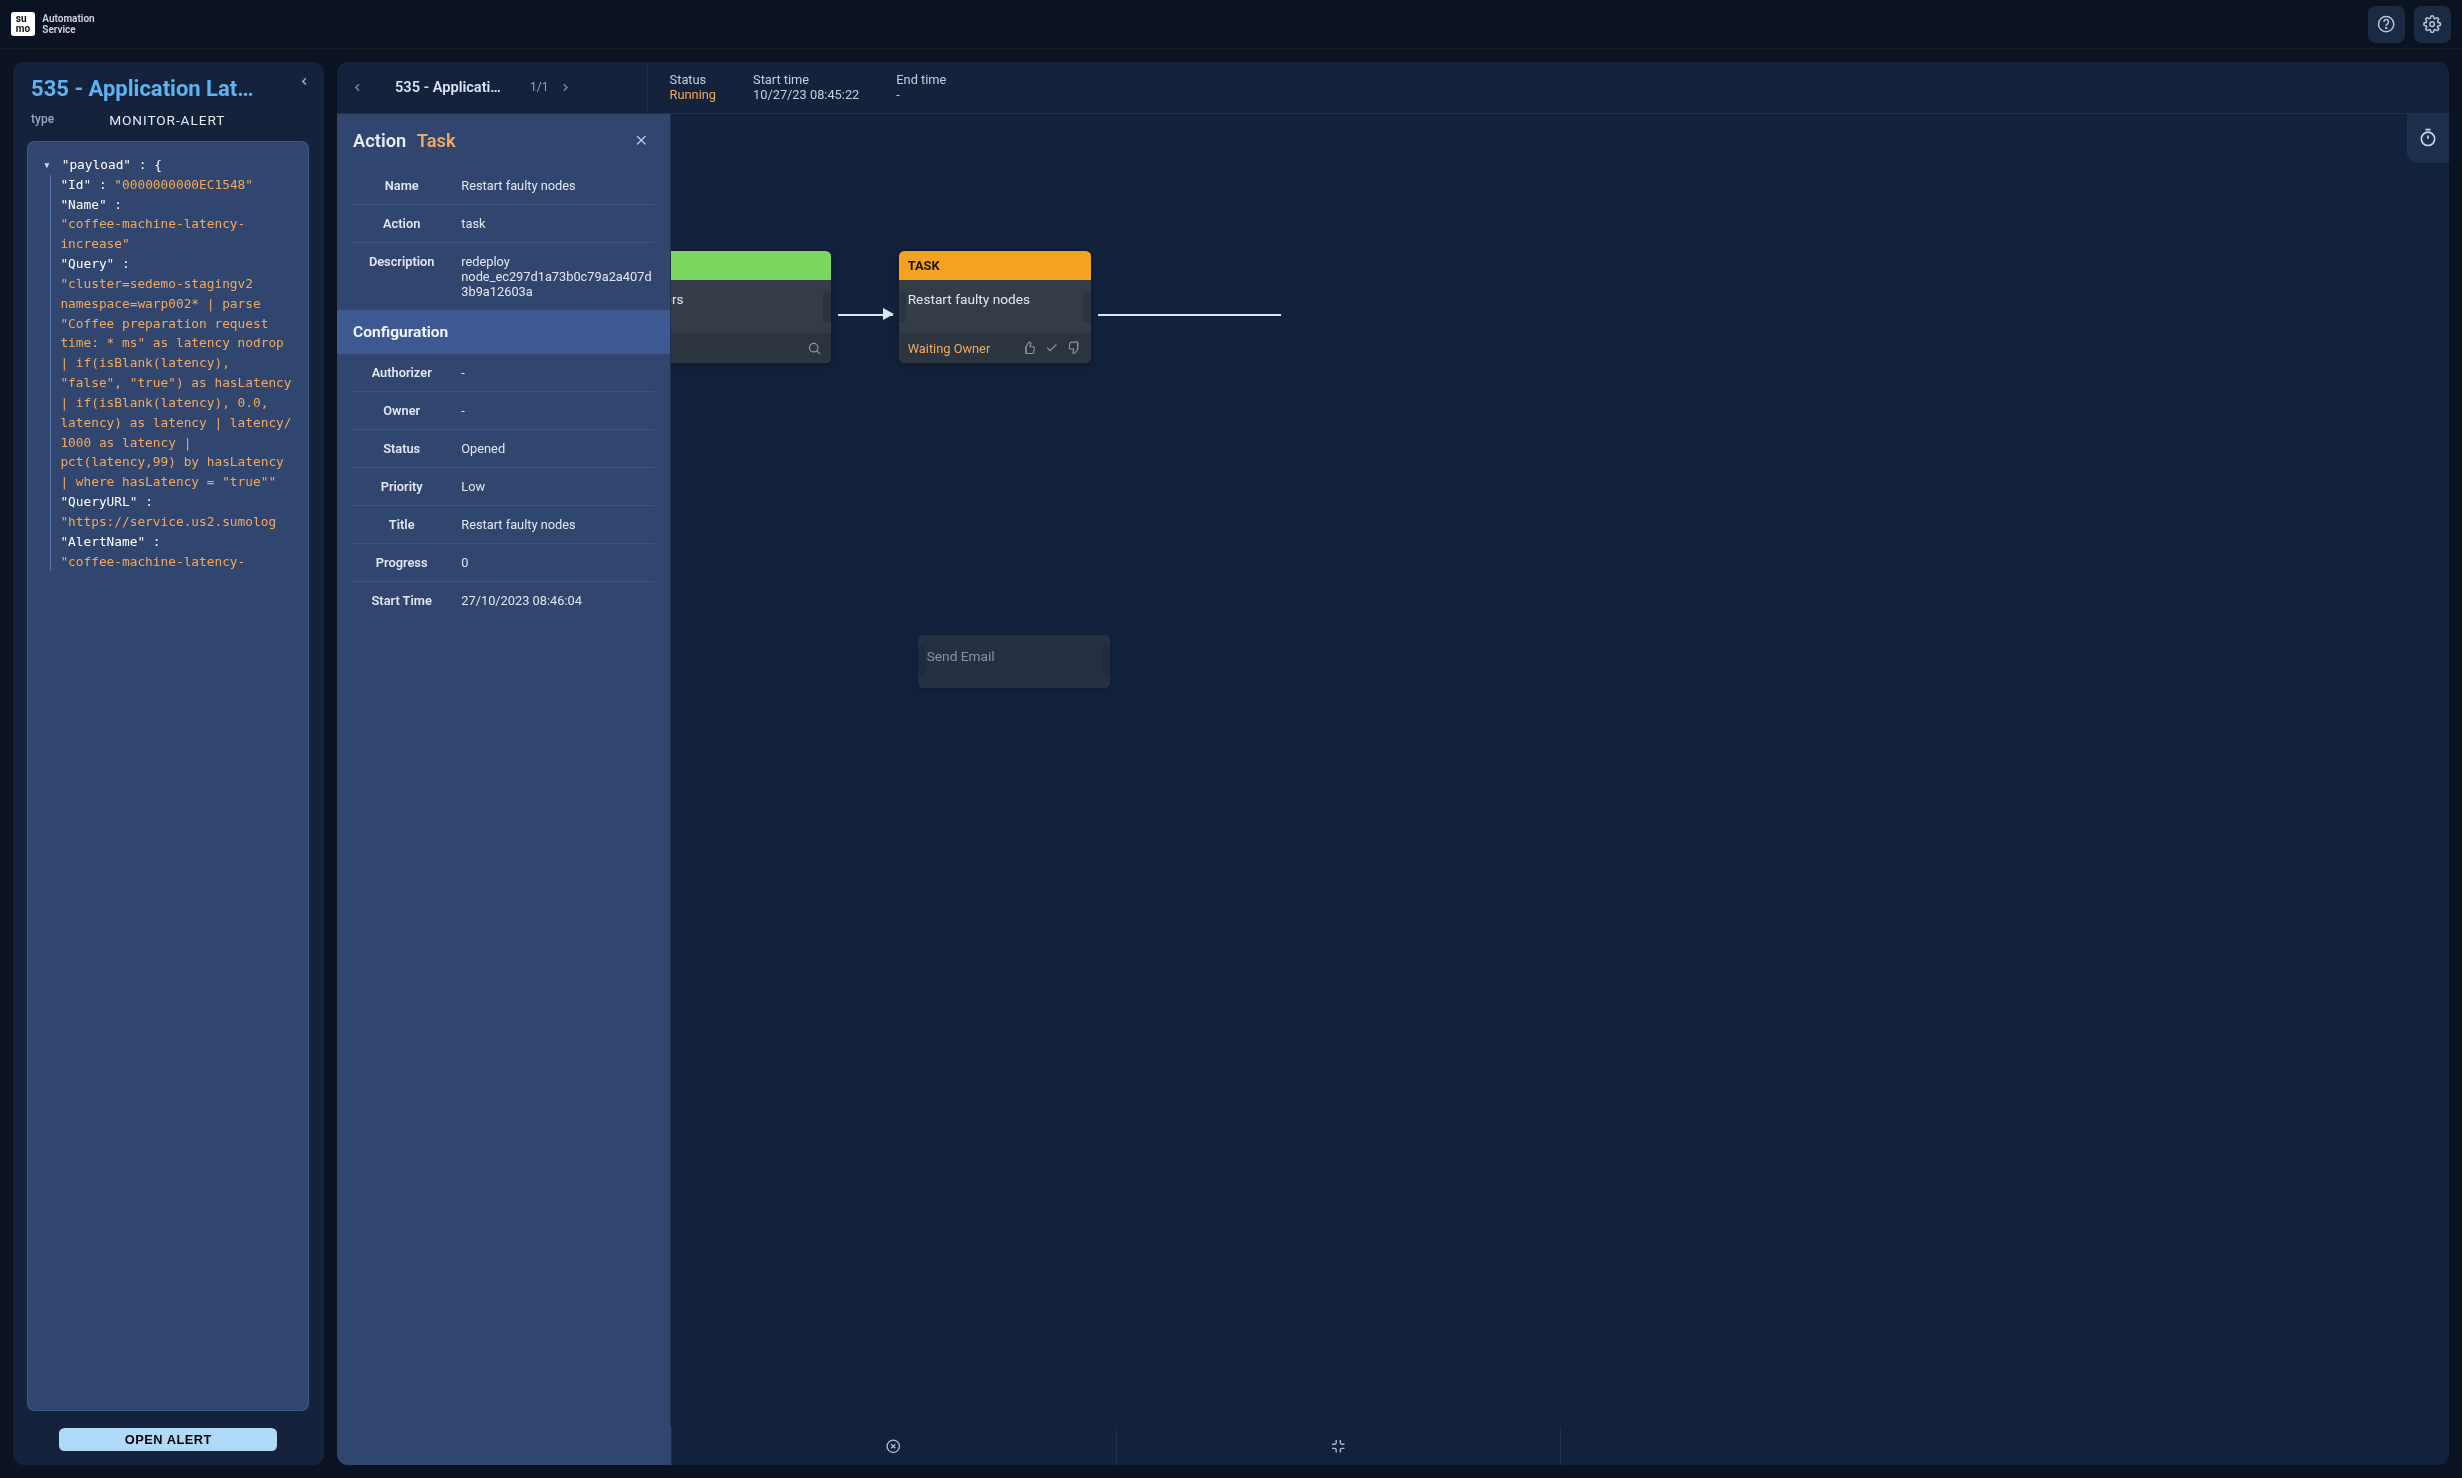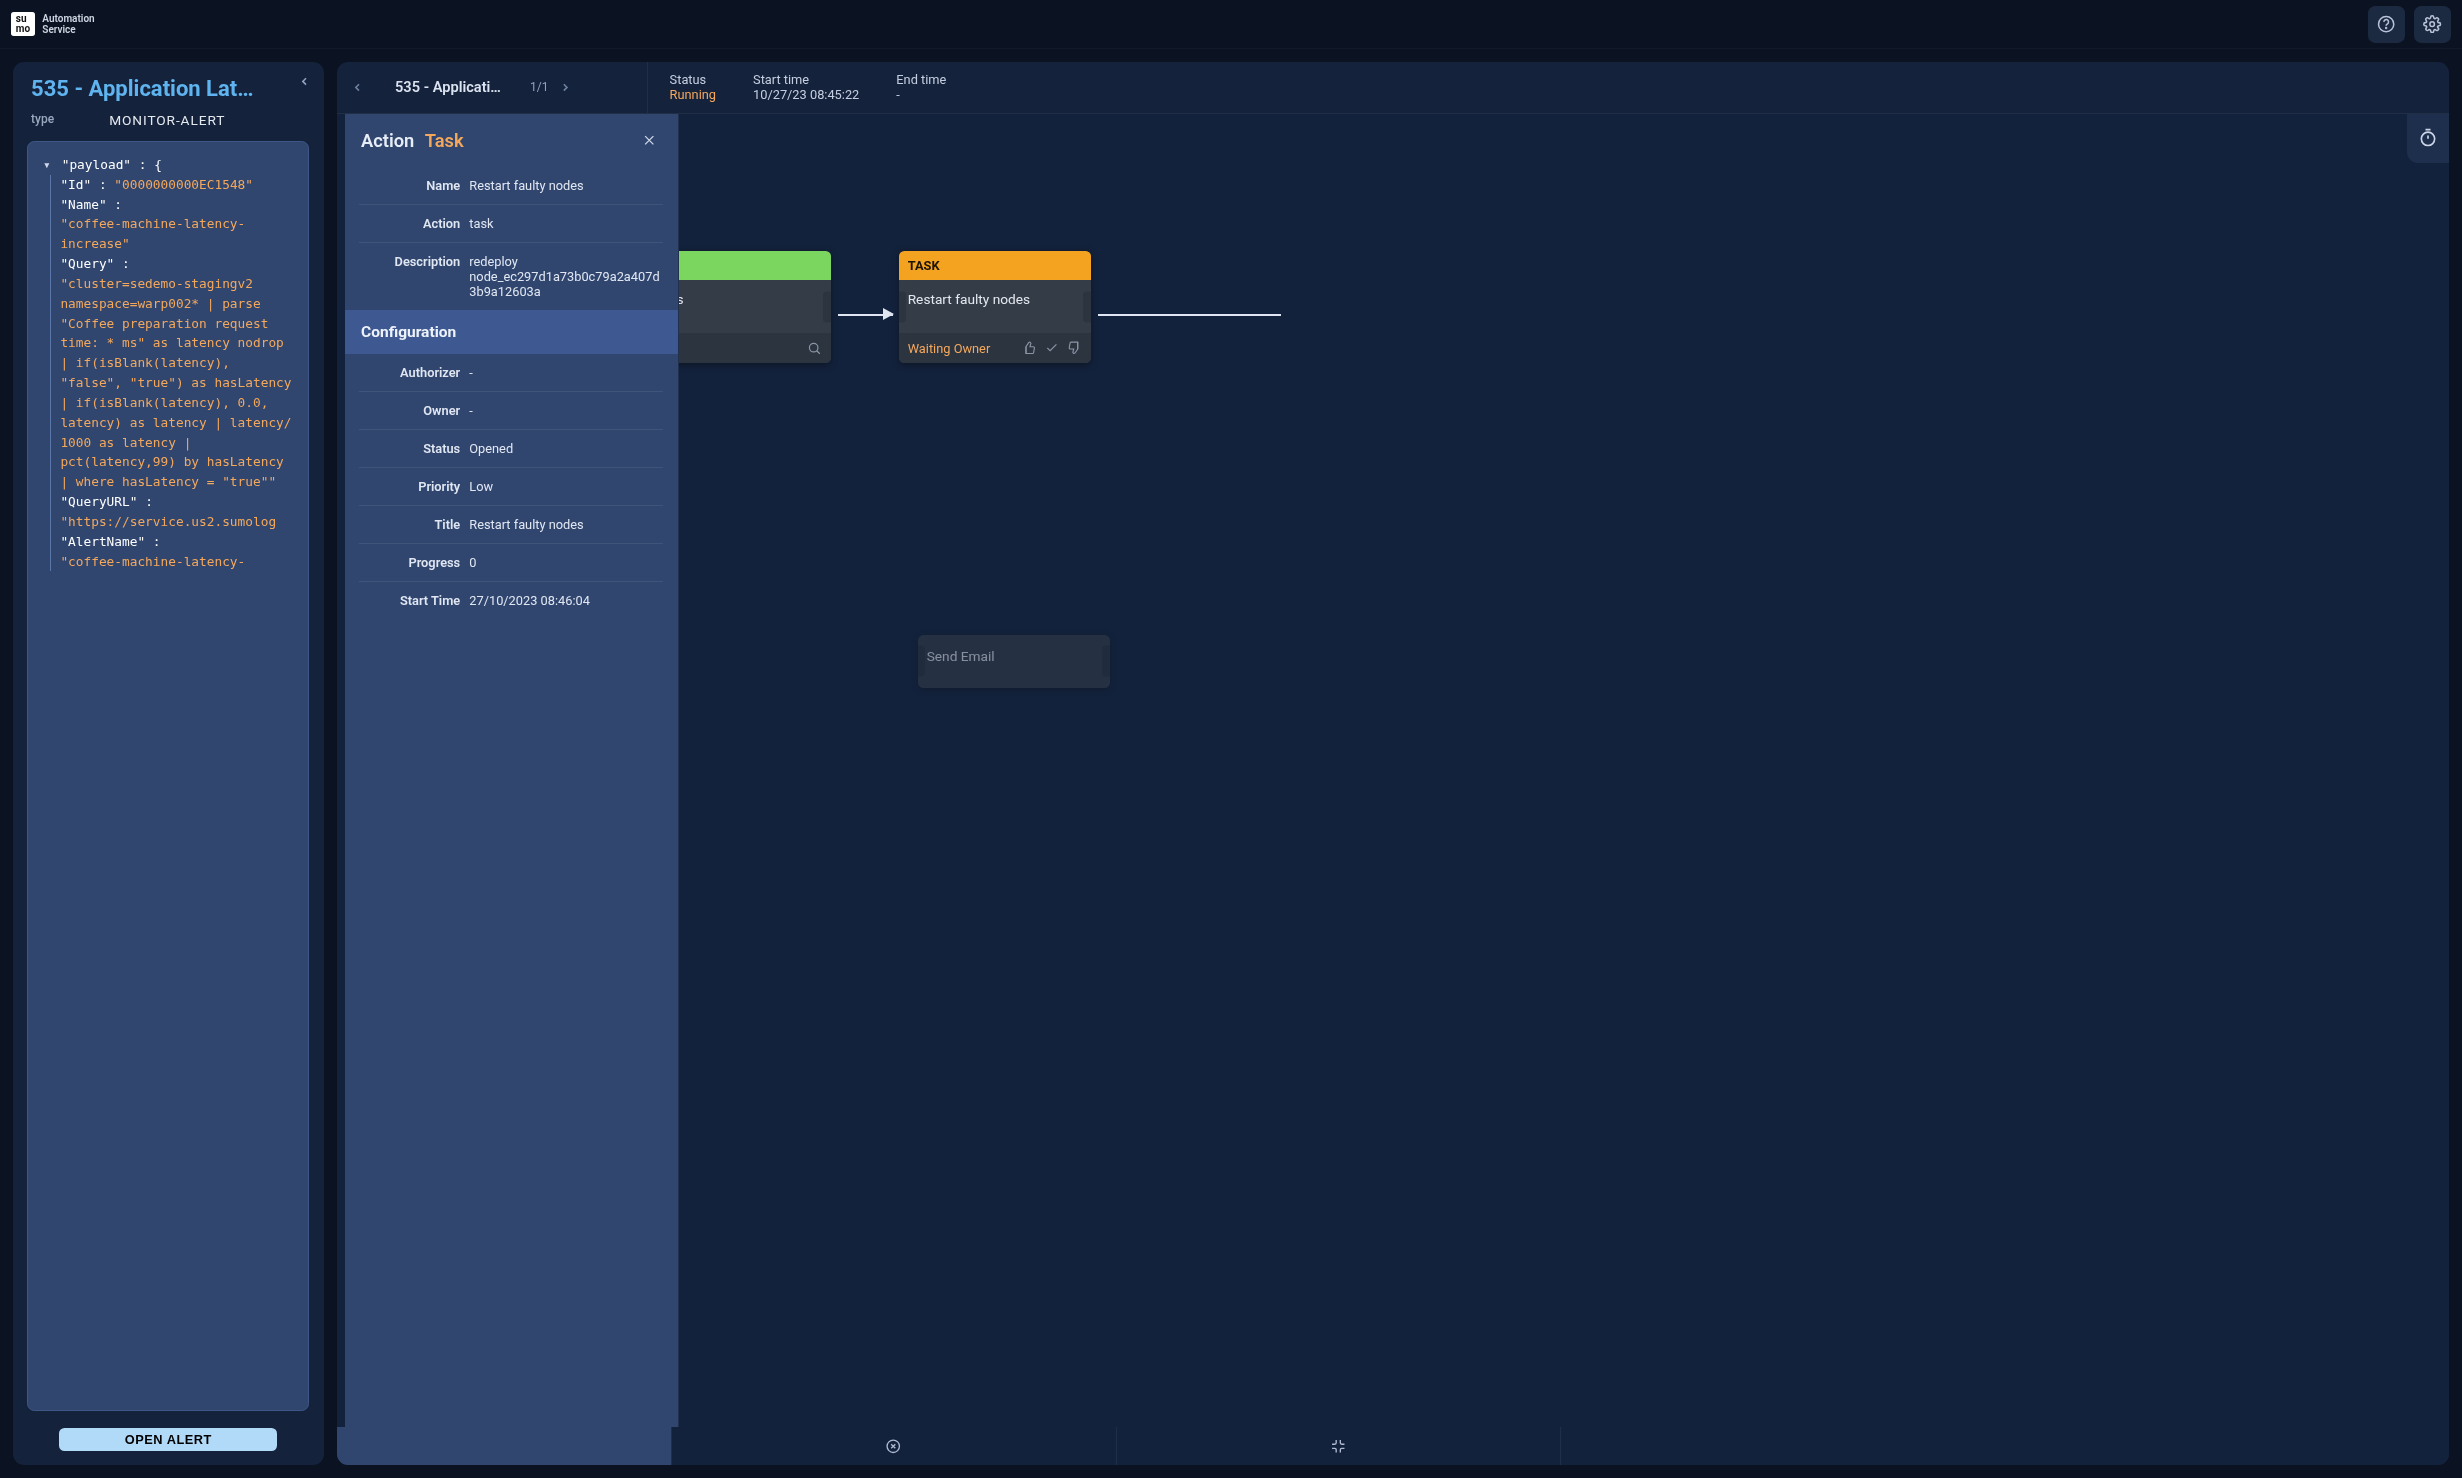--- a/index.html
+++ b/index.html
@@ -187,38 +187,38 @@
   }
   .pb-footer .fbtn {
     flex:1; display:flex; align-items:center; justify-content:center;
     color:#aeb9cf; border-left:0.9px solid rgba(255,255,255,0.06);
     background: rgba(20,34,59,0.4);
     cursor:pointer;
   }
 
   
   .detail-panel {
-    position:absolute; top:0; left:8px; bottom:38px;
+    position:absolute; top:0; left:0; bottom:38px;
     width:334px;
     background: var(--bg-sidepanel);
     display:flex; flex-direction:column;
     border-right:0.9px solid rgba(0,0,0,0.3);
     z-index:5;
   }
   .dp-hdr {
     display:flex; align-items:center; justify-content:space-between;
     padding: 14.6px 16.5px;
   }
   .dp-hdr .t1 { font-size:18.3px; font-weight:600; color:#e7edf7;}
   .dp-hdr .t2 { font-size:18.3px; font-weight:600; color:#f4a85c; margin-left:7.3px;}
   .dp-close { width:24px; height:24px; display:flex; align-items:center; justify-content:center; color:#cbd5e6; cursor:pointer;}
   .dp-list { padding: 0 14.6px; }
   .dp-row { display:flex; gap:9.1px; padding:11px 0; border-bottom:0.9px solid rgba(255,255,255,0.08);}
   .dp-row:last-child { border-bottom:none;}
-  .dp-row .k { width:101px; text-align:right; color:#e1e7f2; font-weight:600; font-size:12.8px;}
+  .dp-row .k { width:101px; text-align:center; color:#e1e7f2; font-weight:600; font-size:12.8px;}
   .dp-row .v { flex:1; color:#e1e7f2; font-size:12.8px; word-break:break-word;}
   .dp-section {
     background: var(--bg-sidepanel-light);
     color:#eef2fa; font-weight:700; font-size:15.5px;
     padding:12.8px 16.5px;
   }
 
   svg { display:block; }
 </style>
 </head>

